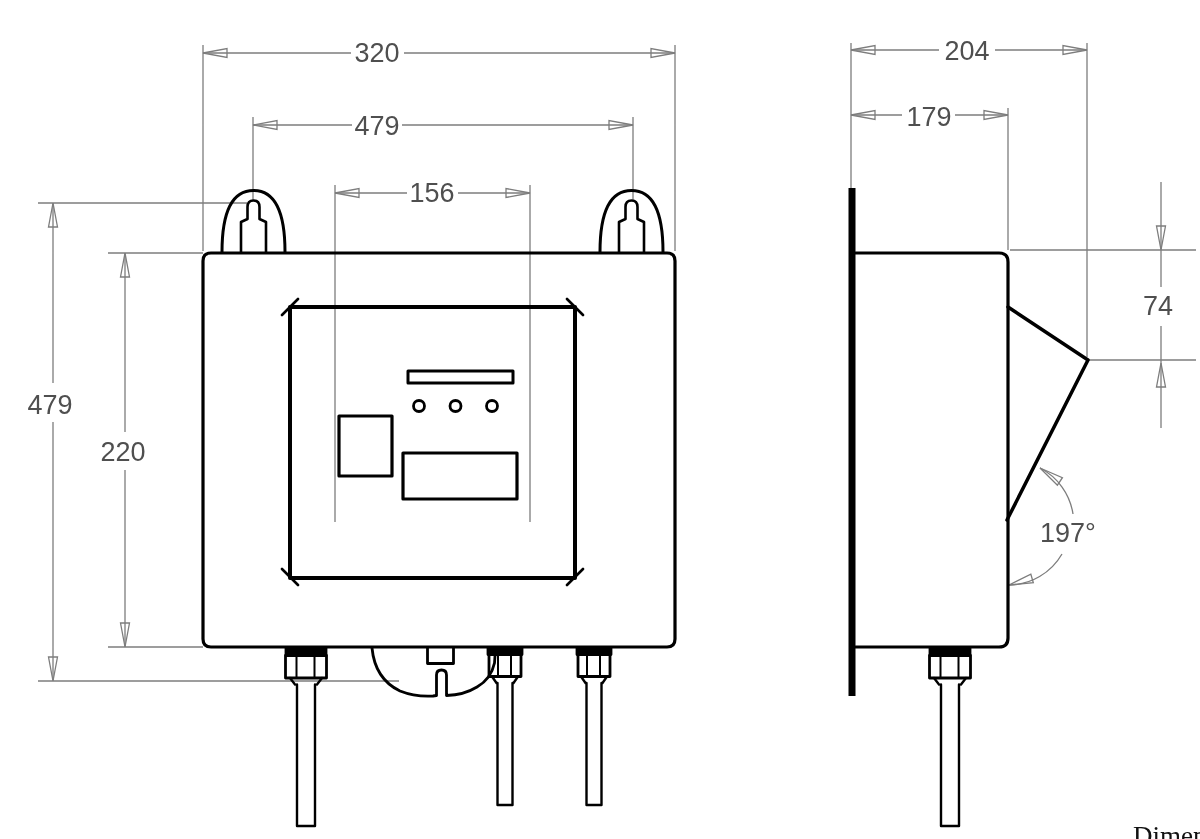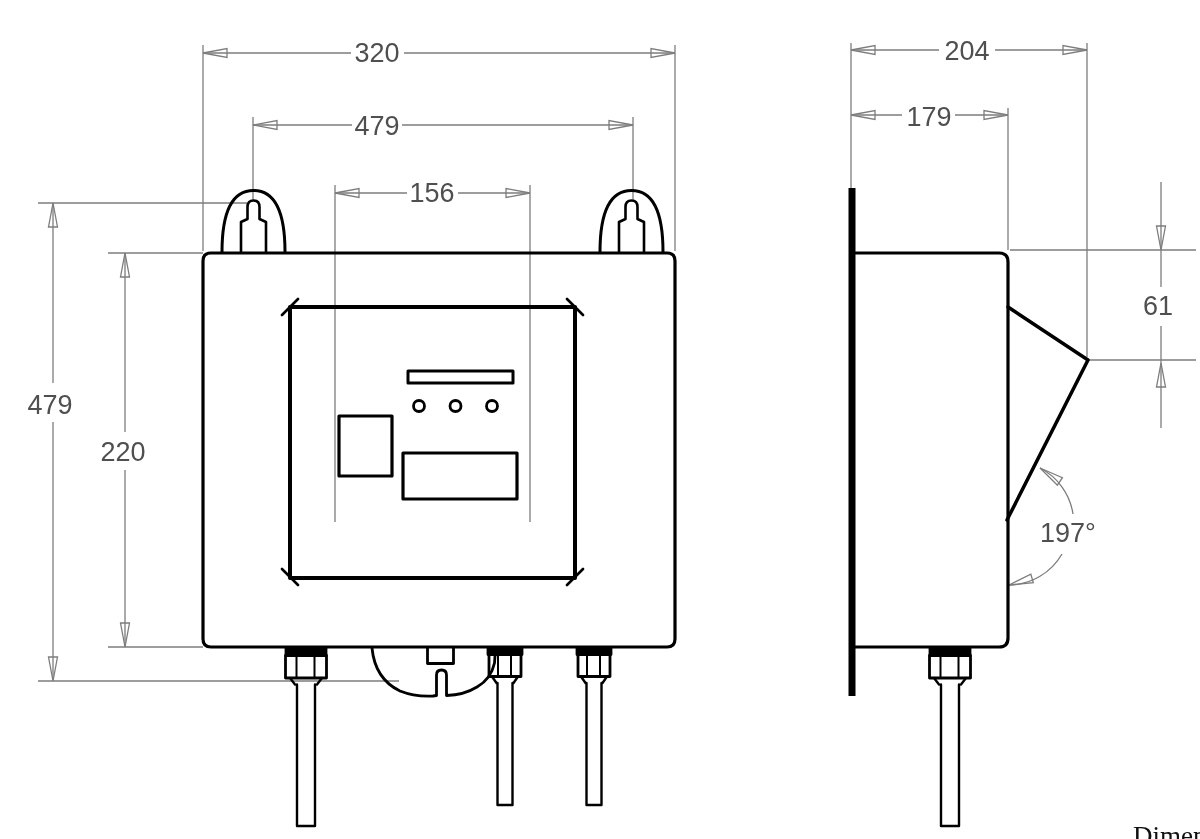--- a/index.html
+++ b/index.html
@@ -156,19 +156,19 @@
 <div class="dim-label" style="left:432px;top:193px">156</div>
 
 <div class="dim-label" style="left:50px;top:405px">479</div>
 
 <div class="dim-label" style="left:123px;top:452px">220</div>
 
 <div class="dim-label" style="left:967px;top:51px">204</div>
 
 <div class="dim-label" style="left:929px;top:117px">179</div>
 
-<div class="dim-label" style="left:1158px;top:306px">61</div>
+<div class="dim-label" style="left:1158px;top:306px">74</div>
 
 <div class="dim-label" style="left:1068px;top:533px;background:transparent">197°</div>
 
 <div class="footer-note">Dimensi</div>
 
 </div>
 
 </body></html>

